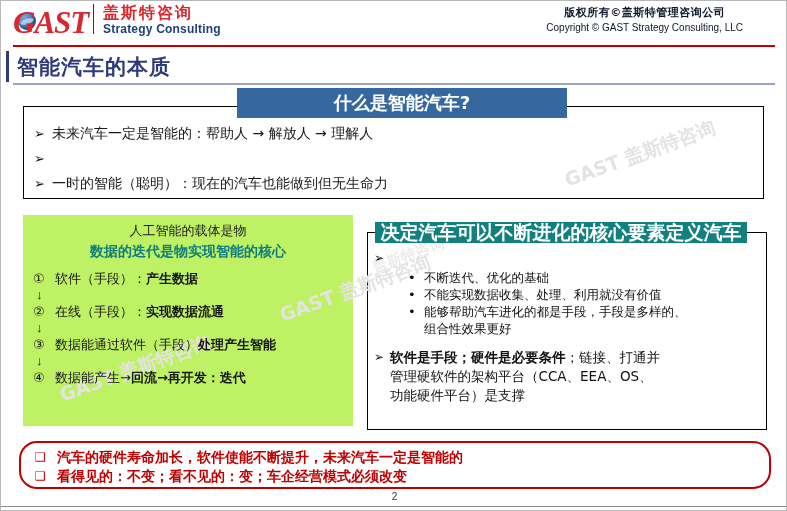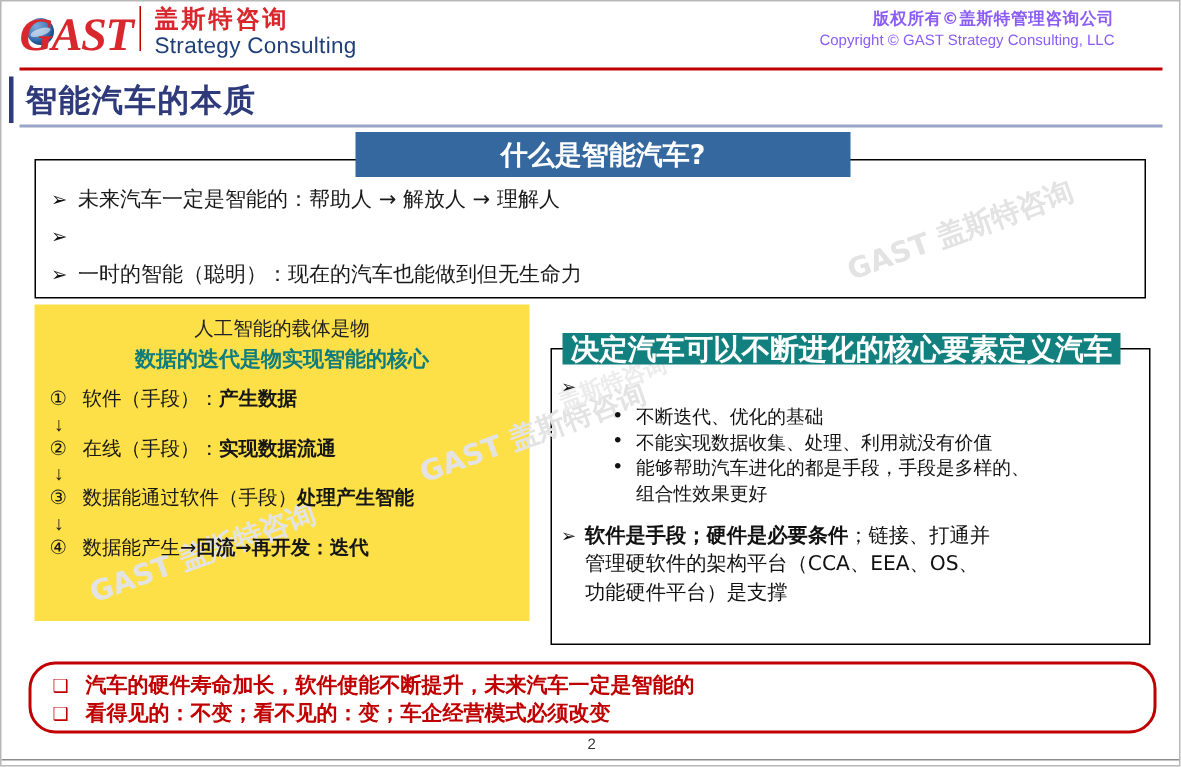--- a/index.html
+++ b/index.html
@@ -53,26 +53,26 @@
     width: 1px; height: 30px; background: #b00;
   }
   .logo-cn {
     position: absolute; left: 102px; top: 2px;
     font-size: 16px; font-weight: bold; color: #d9272e;
     letter-spacing: 2px;
     font-family: "DejaVu Sans", sans-serif;
   }
   .logo-en {
     position: absolute; left: 102px; top: 21px;
-    font-size: 15px; font-weight: normal; color: #1f3f78;
+    font-size: 12px; font-weight: bold; color: #1f3f78;
     letter-spacing: .2px;
   }
   .copyright {
     position: absolute; right: 22px; top: 4px;
-    text-align: right; color: #8b5cf6;
+    text-align: center; color: #0f172a;
   }
   .copyright .cn {
     font-size: 11px; font-weight: bold; letter-spacing: .5px;
     font-family: "DejaVu Sans", sans-serif;
   }
   .copyright .en {
     font-size: 10px; margin-top: 2px; letter-spacing: 0;
   }
   .header-rule {
     position: absolute; left: 12px; top: 44px; width: 762px; height: 2px;
@@ -119,23 +119,23 @@
     font-family: "DejaVu Sans", sans-serif;
     line-height: 25px;
   }
   .arrow-mark {
     width: 18px; flex: 0 0 18px;
     font-size: 13px; color: #111; line-height: 25px;
   }
 
   
   .left-panel {
-    position: absolute; left: 22px; top: 202px;
+    position: absolute; left: 22px; top: 214px;
     width: 330px; height: 211px;
-    background: #fde047;
+    background: #bef264;
   }
   .lp-head1 {
     text-align: center; font-size: 13px; color: #222;
     font-family: "DejaVu Sans", sans-serif;
     margin-top: 7px;
   }
   .lp-head2 {
     text-align: center; font-size: 14px; font-weight: bold; color: #0f7d7d;
     font-family: "DejaVu Sans", sans-serif;
     margin-top: 3px;

